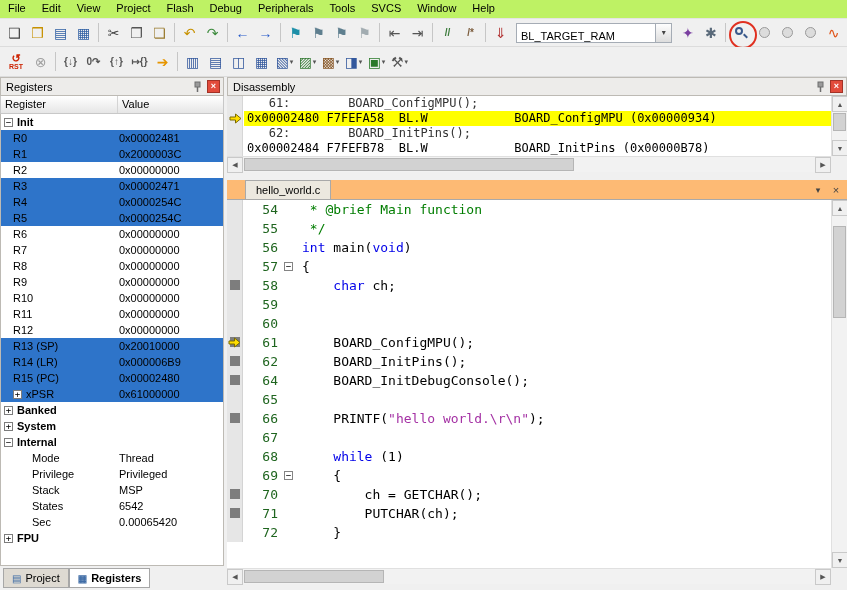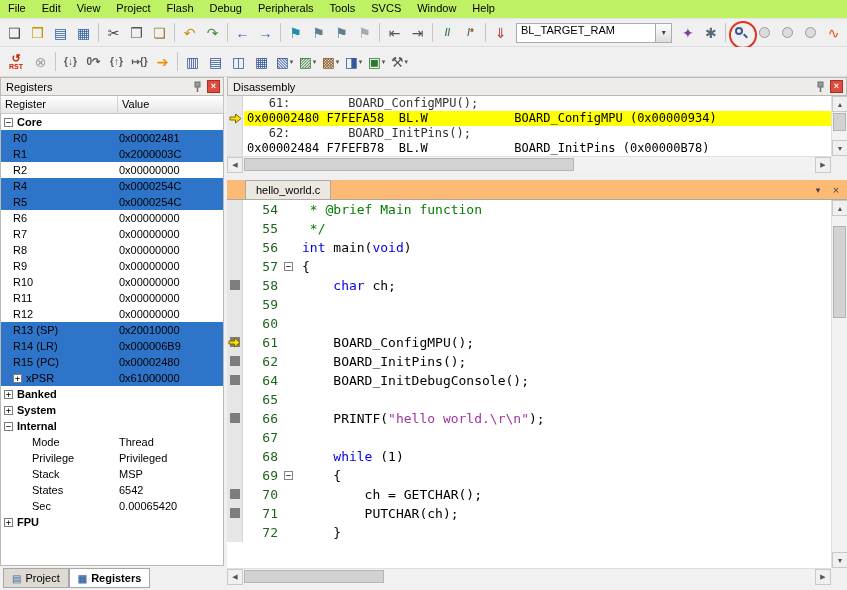--- a/index.html
+++ b/index.html
@@ -24,21 +24,21 @@
   #toolbar1{ top:19px; height:28px; }
   #toolbar2{ top:47px; height:30px; }
   .tb-btn{ min-width:23px; height:23px; display:flex; align-items:center; justify-content:center;
     border:1px solid transparent; border-radius:2px; position:relative; }
   .tb-glyph{ font-size:14px; line-height:1; }
   .tb-glyph.small{ font-size:10px; font-weight:bold; }
   .tb-dd{ font-size:7px; color:#555; margin-left:1px; }
   .tb-sep{ width:1px; height:19px; background:#c6c6c6; margin:0 3px; flex:none; }
   .tb-end{ margin-left:auto; margin-right:2px; }
   .tb-combo{ width:158px; height:20px; background:#fff; border:1px solid #a5acb5;
-    display:flex; align-items:flex-start; margin:0 4px; }
+    display:flex; align-items:flex-end; margin:0 4px; }
   .combo-text{ flex:1; padding:0 4px; font-size:11px; white-space:nowrap; overflow:hidden; }
   .combo-arrow{ width:16px; height:18px; background:linear-gradient(#fefefe,#dddddd);
     border-left:1px solid #a5acb5; display:flex; align-items:center; justify-content:center; font-size:8px; color:#444; }
   .rst-btn{ flex-direction:column; width:26px; }
   .rst-glyph{ font-size:11px; font-weight:bold; line-height:10px; }
   .rst-label{ font-size:7px; font-weight:bold; line-height:8px; }
   .mag-btn{ width:24px; }
   .mag-icon{ position:relative; width:14px; height:14px; display:block; }
   .mag-circle{ position:absolute; left:1px; top:1px; width:8px; height:8px; border:2px solid #3a5a8c; border-radius:50%; }
   .mag-handle{ position:absolute; left:9px; top:9px; width:5px; height:2px; background:#3a5a8c; transform:rotate(45deg); }
@@ -317,41 +317,47 @@
     <span class="close-box">×</span>
   </div>
   <div class="reg-colheader">
     <div class="colcell">Register</div>
     <div class="colcell">Value</div>
   </div>
   <div id="registers-tree">
       <div class="reg-row lvl0">
         <div class="reg-name">
           <span class="exp">−</span>
-          <span>Core</span>
+          <span>Init</span>
         </div>
         <div class="reg-value"></div>
       </div>
       <div class="reg-row lvl1 hl">
         <div class="reg-name">
           <span>R0</span>
         </div>
         <div class="reg-value">0x00002481</div>
       </div>
       <div class="reg-row lvl1 hl">
         <div class="reg-name">
           <span>R1</span>
         </div>
         <div class="reg-value">0x2000003C</div>
       </div>
       <div class="reg-row lvl1">
         <div class="reg-name">
           <span>R2</span>
         </div>
         <div class="reg-value">0x00000000</div>
+      </div>
+      <div class="reg-row lvl1 hl">
+        <div class="reg-name">
+          <span>R3</span>
+        </div>
+        <div class="reg-value">0x00002471</div>
       </div>
       <div class="reg-row lvl1 hl">
         <div class="reg-name">
           <span>R4</span>
         </div>
         <div class="reg-value">0x0000254C</div>
       </div>
       <div class="reg-row lvl1 hl">
         <div class="reg-name">
           <span>R5</span>

